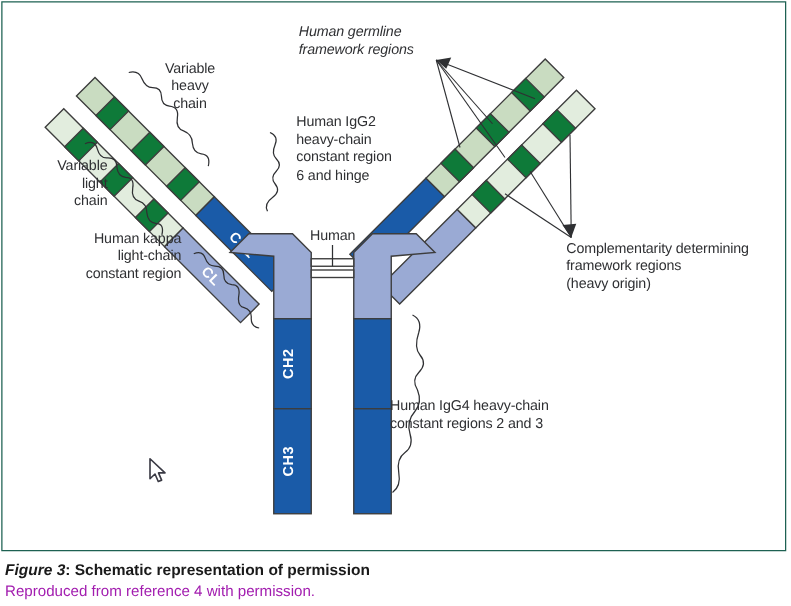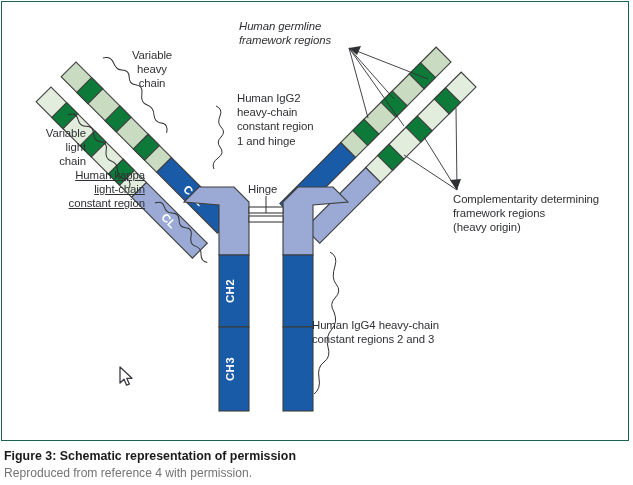--- a/index.html
+++ b/index.html
@@ -17,22 +17,22 @@
     position:absolute;font-size:11.4px;line-height:14.2px;color:#2f3033;
     white-space:pre-line;letter-spacing:-0.1px;
   }
   .lbl.right{text-align:right;}
   .lbl.center{text-align:center;}
   #caption{
     position:absolute;left:4px;top:448px;width:620px;
     font-size:12.4px;line-height:16.5px;color:#1a1a1a;
   }
   #caption .figno{font-weight:bold;}
-  #caption .figno .it{}
-  #caption .sub{font-size:12.1px;color:#737373;}
+  #caption .figno .it{font-style:italic;}
+  #caption .sub{font-size:12.1px;color:#a21caf;}
   #cursor{position:absolute;left:119px;top:366px;width:16px;height:22px;}
 </style>
 </head>
 <body>
 
 <div id="figure-box"></div>
 
 <svg id="diagram-svg" viewBox="0 0 633 443">
   <defs>
 
@@ -122,33 +122,33 @@
 </svg>
 
 <div class="lbl center" style="left:112px;top:48px;width:80px;">Variable
 heavy
 chain</div>
 
 <div class="lbl right" style="left:6px;top:126px;width:80px;">Variable
 light
 chain</div>
 
-<div class="lbl right" style="left:10px;top:168px;width:135px;text-decoration:underline;">Human kappa
+<div class="lbl right" style="left:10px;top:184px;width:135px;">Human kappa
 light-chain
 constant region</div>
 
 <div class="lbl" style="left:239px;top:19px;width:120px;font-style:italic;">Human germline
 framework regions</div>
 
 <div class="lbl" style="left:237px;top:91px;width:110px;">Human IgG2
 heavy-chain
 constant region
-1 and hinge</div>
+6 and hinge</div>
 
-<div class="lbl" style="left:248px;top:182px;width:42px;">Hinge</div>
+<div class="lbl" style="left:248px;top:182px;width:42px;">Human</div>
 
 <div class="lbl" style="left:453px;top:192px;width:176px;">Complementarity determining
 framework regions
 (heavy origin)</div>
 
 <div class="lbl" style="left:312px;top:318px;width:175px;">Human IgG4 heavy-chain
 constant regions 2 and 3</div>
 
 <svg id="cursor" viewBox="0 0 16 22">
   <path d="M1,1 L1,17 L5,13.2 L7.6,19.2 L10.3,18.1 L7.8,12.3 L13,12.3 Z" fill="#ffffff" stroke="#3a3a44" stroke-width="1.3" stroke-linejoin="round"></path>

